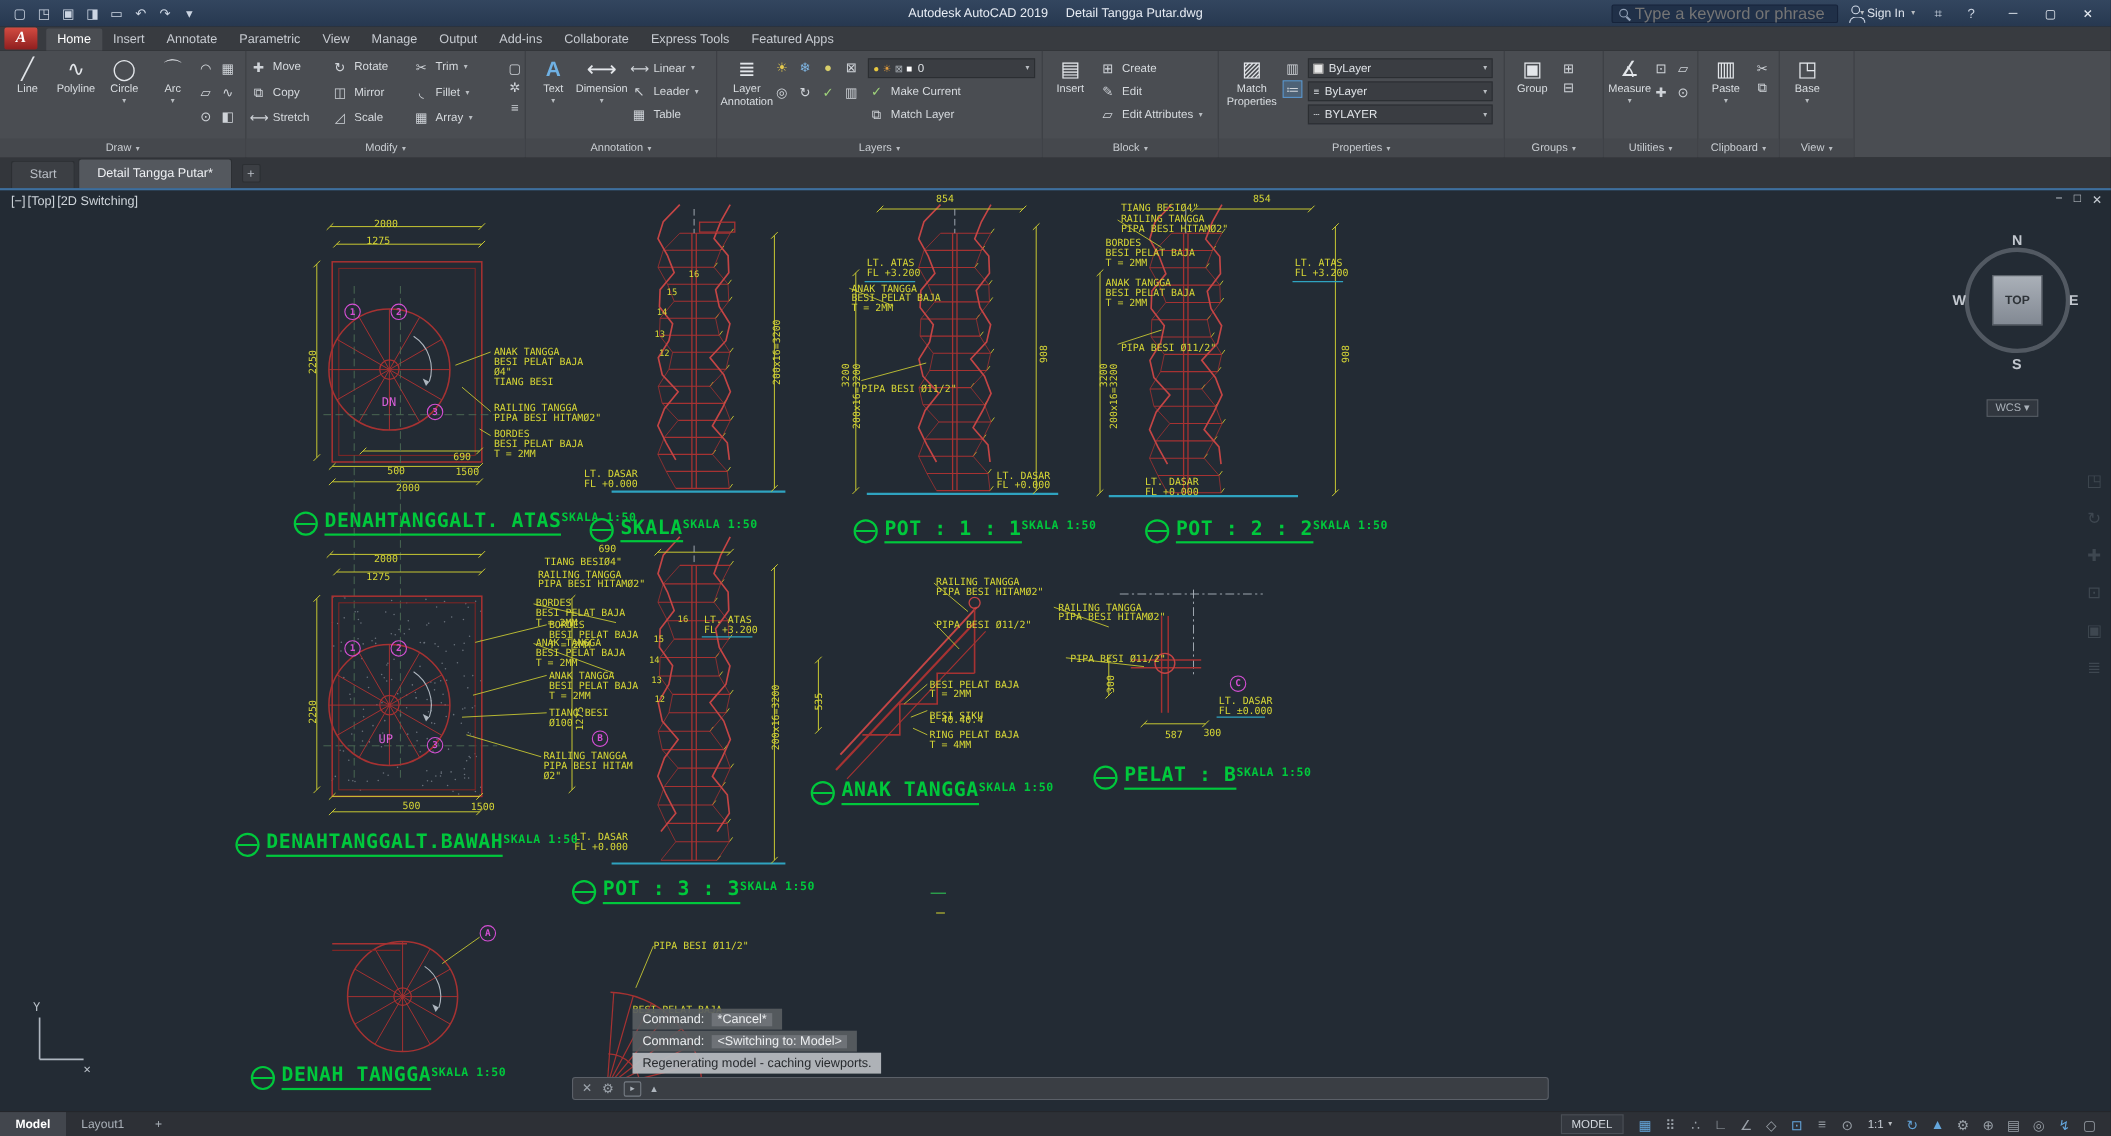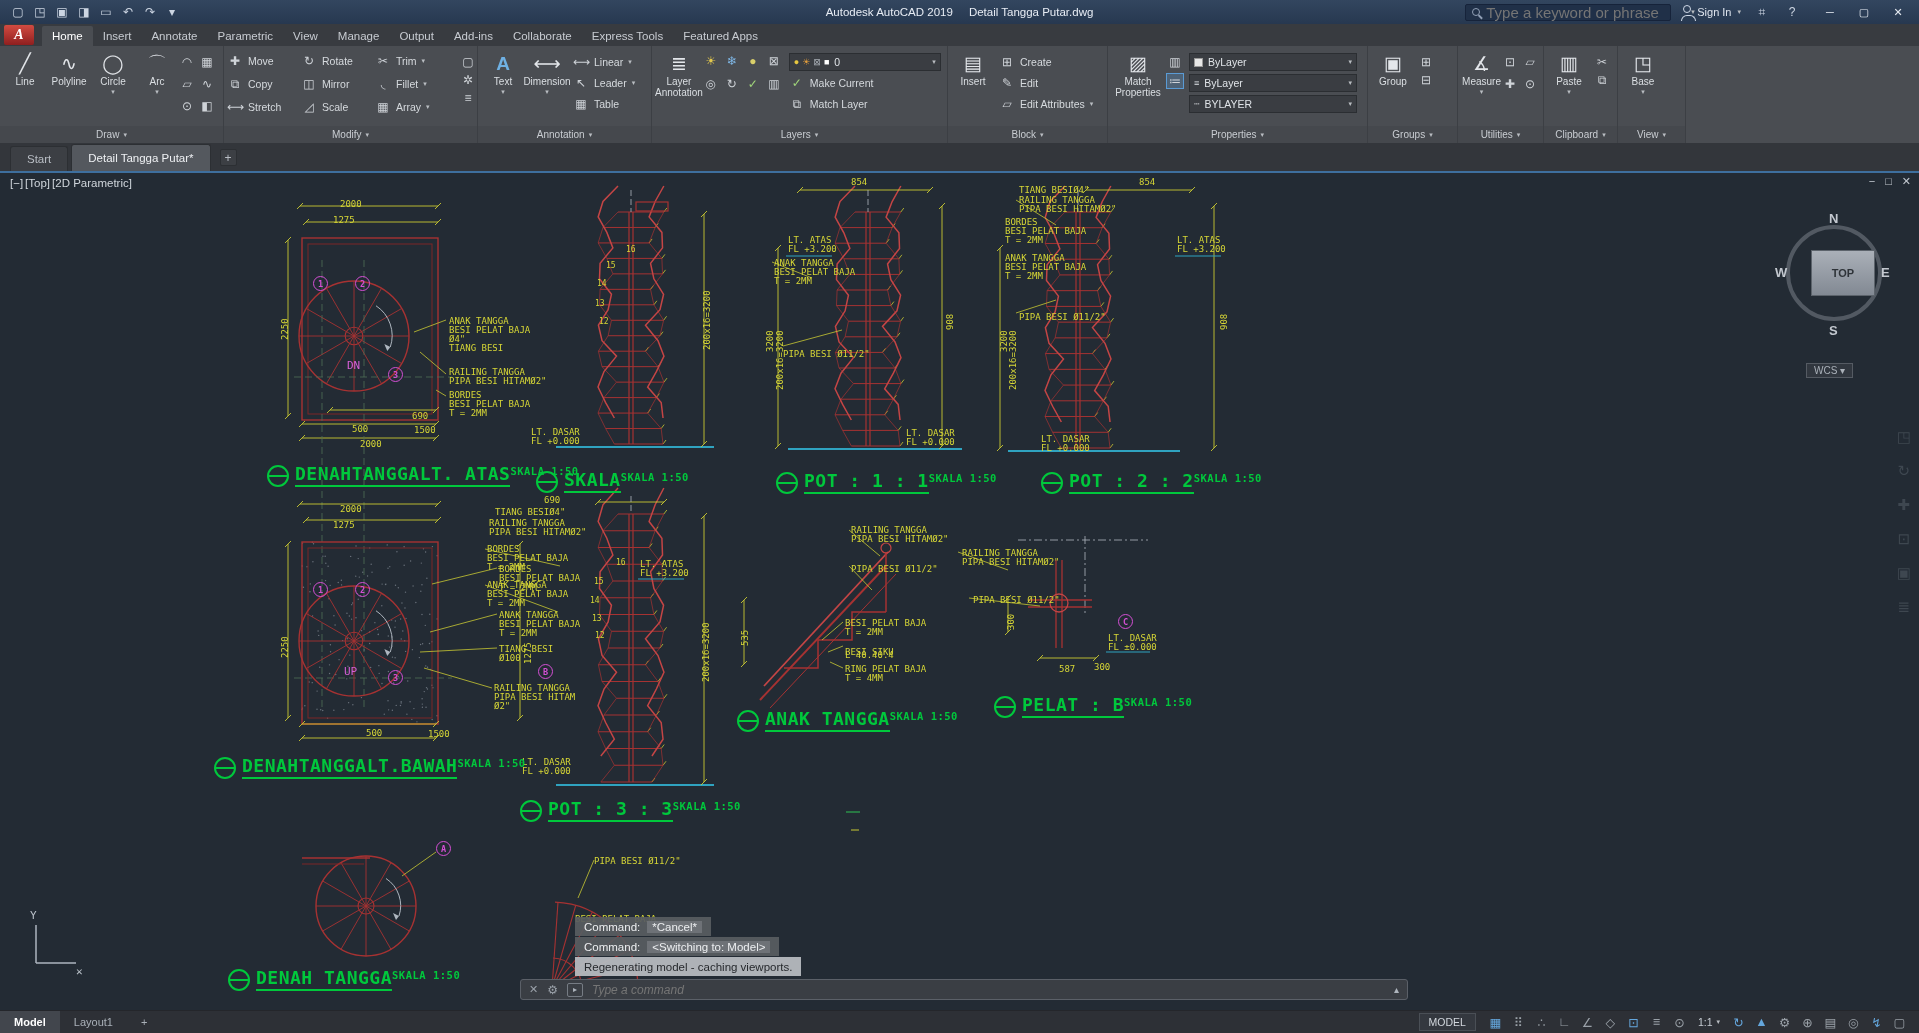--- a/index.html
+++ b/index.html
@@ -71,21 +71,21 @@
 .anno{position:absolute;font-family:"DejaVu Sans Mono",monospace;white-space:pre;line-height:1.05;z-index:3}
 .mk{position:absolute;width:15px;height:15px;border:1.5px solid #d44fd4;border-radius:50%;color:#d44fd4;display:flex;align-items:center;justify-content:center;font:700 8.5px "DejaVu Sans Mono",monospace;z-index:4}
 .vtitle{position:absolute;display:flex;align-items:flex-start;gap:6px;z-index:4}
 .tcirc{width:22px;height:22px;border:2px solid #00c83c;border-radius:50%;flex:none;margin-top:2px;background:linear-gradient(transparent 8px,#00c83c 8px,#00c83c 10px,transparent 10px)}
 .tcol{display:flex;flex-direction:row}
 .ttext{font:700 18px "DejaVu Sans Mono",monospace;color:#00c83c;letter-spacing:.5px;border-bottom:2.2px solid #00c83c;padding-bottom:1px;white-space:nowrap}
 .tscale{font:600 10.5px "DejaVu Sans Mono",monospace;color:#00c83c;margin-top:2px;letter-spacing:.5px}
 .compass{position:absolute;left:1775px;top:38px;width:118px;height:140px;z-index:5}
 .cring{position:absolute;left:11px;top:14px;width:96px;height:96px;border:4px solid rgba(140,146,155,.45);border-radius:50%}
 .cdir{position:absolute;color:#c3c8cf;font-size:13px;font-weight:bold}
-.ccube{position:absolute;left:36px;top:39px;width:64px;height:46px;background:linear-gradient(#aab0b8,#828993);color:#2e3338;font:700 11px "Liberation Sans",sans-serif;display:flex;align-items:center;justify-content:center;border:1px solid #5c636b}
+.ccube{position:absolute;left:36px;top:39px;width:46px;height:46px;background:linear-gradient(#aab0b8,#828993);color:#2e3338;font:700 11px "Liberation Sans",sans-serif;display:flex;align-items:center;justify-content:center;border:1px solid #5c636b}
 .wcs{position:absolute;left:1806px;top:190px;padding:1px 7px;border:1px solid #555b63;background:rgba(52,58,66,.85);color:#aab1b9;font-size:10px;z-index:5}
 .rtools{position:absolute;right:8px;top:255px;display:flex;flex-direction:column;gap:16px;color:#3e4750;font-size:15px;text-align:center;z-index:5}
 
 
 .cmdhist{position:absolute;left:575px;top:744px;display:flex;flex-direction:column;gap:1px;z-index:8}
 .cmdrow{height:19px;display:flex;align-items:center;padding:0 9px;font-size:11.5px;width:max-content}
 .cmdrow.dark{background:rgba(88,92,97,.93);color:#eceef0}
 .cmdrow.light{background:rgba(180,184,188,.96);color:#26292d}
 .chip{background:#6e7277;padding:0 5px;margin-left:7px}
 .cmdbar{position:absolute;left:520px;top:806px;width:888px;height:21px;background:#3a3e44;border:1px solid #5b6068;border-radius:3px;display:flex;align-items:center;gap:9px;padding:0 8px;color:#9aa1a9;z-index:9}
@@ -1106,21 +1106,21 @@
         <path d="M553.046984901075 958.0182751894271 A30 30 0 0 1 581.9817248105729 986.953015098925" stroke="#a63232" stroke-width="1.1" fill="none"></path>
         <line x1="594" y1="860" x2="578" y2="898" stroke="#c9c932" stroke-width="0.8"></line>
         <line x1="846" y1="812" x2="860" y2="812" stroke="#2fc353" stroke-width="1"></line>
         <line x1="851" y1="830" x2="859" y2="830" stroke="#c9c932" stroke-width="1"></line>
         <line x1="36" y1="925" x2="36" y2="963" stroke="#aeb6bf" stroke-width="1.5"></line>
         <line x1="36" y1="963" x2="76" y2="963" stroke="#aeb6bf" stroke-width="1.5"></line>
       </svg>
     <div class="vpctl">
         <span>[−]</span>
         <span>[Top]</span>
-        <span>[2D Parametric]</span>
+        <span>[2D Switching]</span>
       </div>
     <div class="docctl">
         <span>−</span>
         <span>□</span>
         <span>✕</span>
       </div>
 
     <div class="compass">
       <div class="cring"></div>
       <span class="cdir" style="left:54px;top:0">N</span>
@@ -1148,21 +1148,20 @@
           <span>Command:</span>
           <span class="chip">&lt;Switching to: Model&gt;</span>
         </div>
         <div class="cmdrow light">Regenerating model - caching viewports.</div>
       </div>
 
     <div class="cmdbar">
       <span class="cmdx">✕</span>
       <span class="cmdg">⚙</span>
       <span class="pprompt">▸</span>
-      <input placeholder="Type a command" style="">
       <span class="cmdup">▴</span>
     </div>
   <span class="anno" style="left: 340px; top: 27px; color: rgb(214, 214, 54); font-size: 9px;">2000</span>
       <span class="anno" style="left: 333px; top: 43px; color: rgb(214, 214, 54); font-size: 9px;">1275</span>
       <span class="anno" style="left: 281px; top: 167px; color: rgb(214, 214, 54); font-size: 9px; transform-origin: 0px 0px; transform: rotate(-90deg);">2250</span>
       <span class="anno" style="left: 412px; top: 239px; color: rgb(214, 214, 54); font-size: 9px;">690</span>
       <span class="anno" style="left: 352px; top: 252px; color: rgb(214, 214, 54); font-size: 9px;">500</span>
       <span class="anno" style="left: 414px; top: 253px; color: rgb(214, 214, 54); font-size: 9px;">1500</span>
       <span class="anno" style="left: 360px; top: 267px; color: rgb(214, 214, 54); font-size: 9px;">2000</span>
       <span class="anno" style="left: 449px; top: 144px; color: rgb(214, 214, 54); font-size: 9px;">ANAK TANGGA</span>

